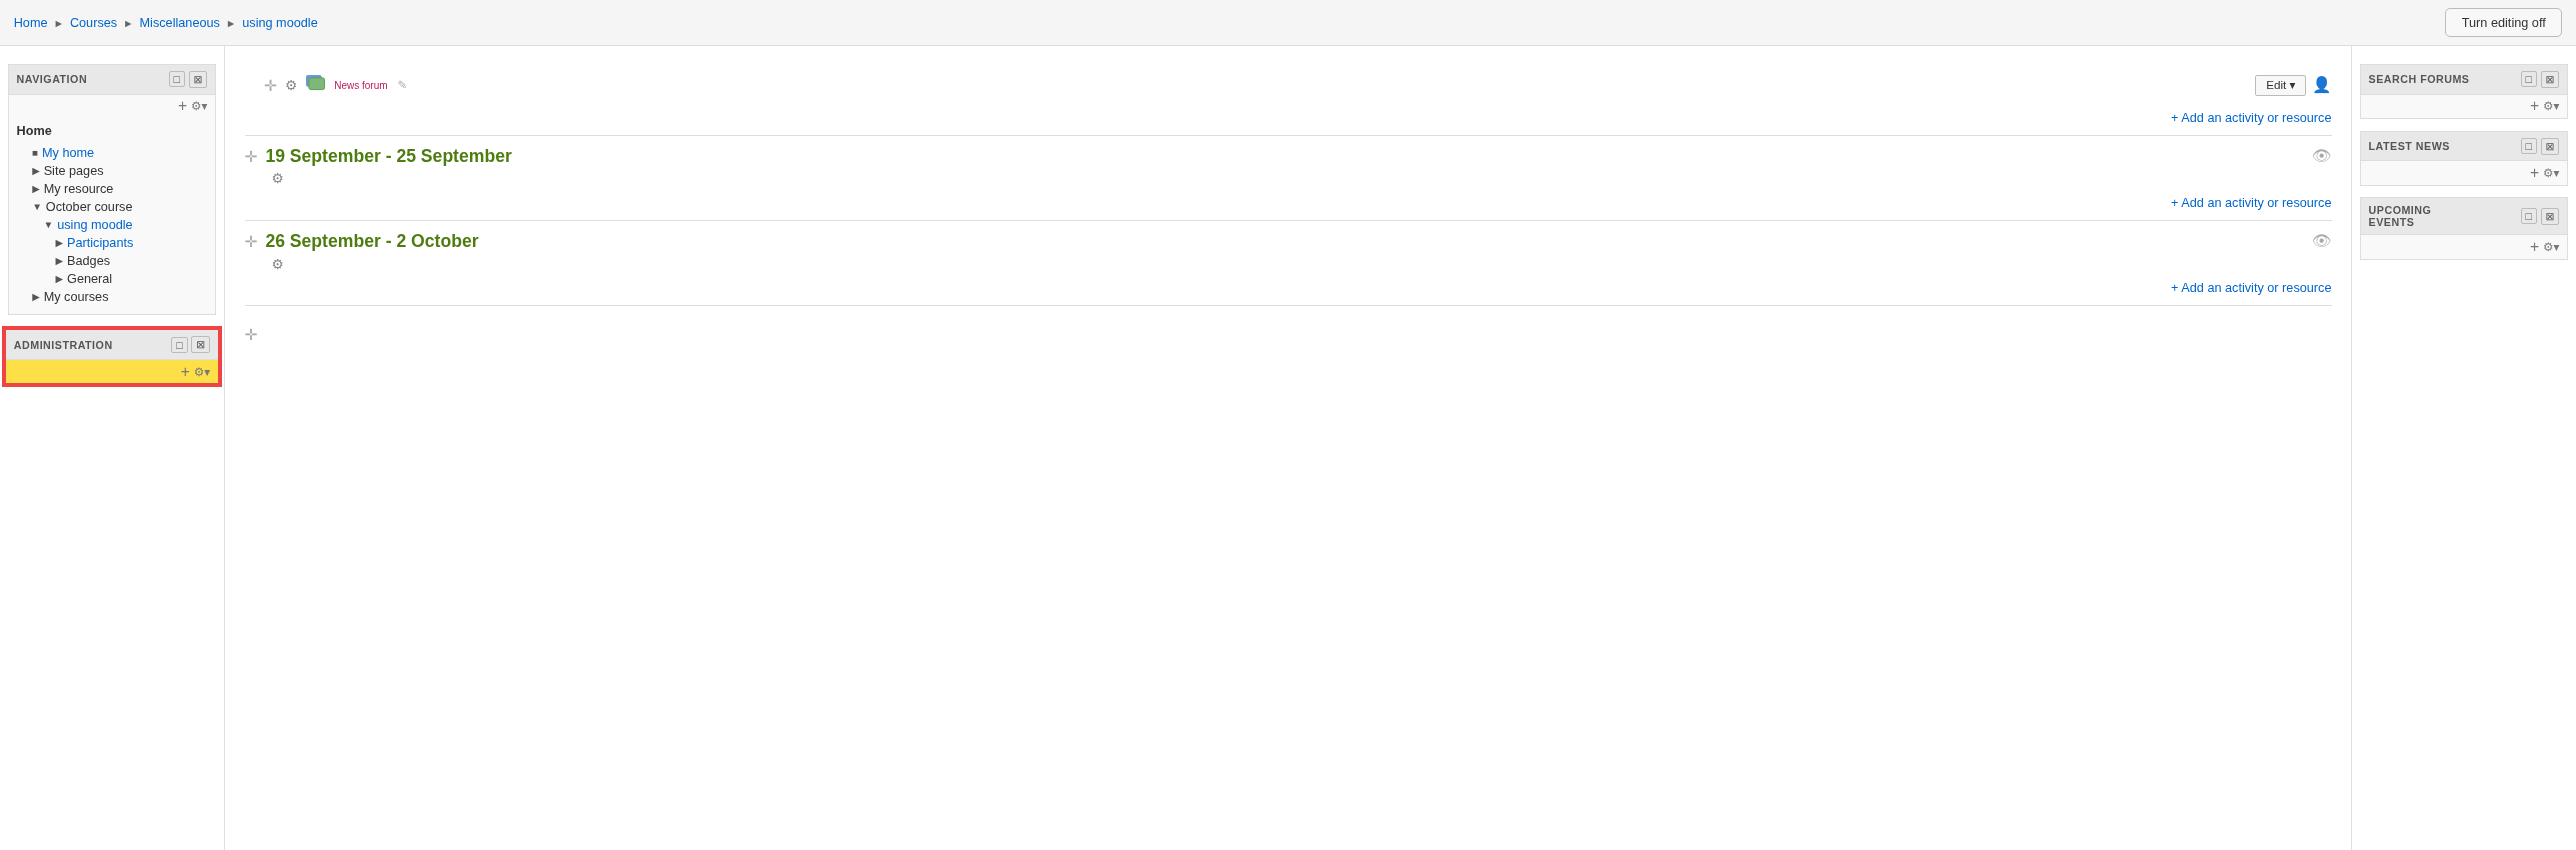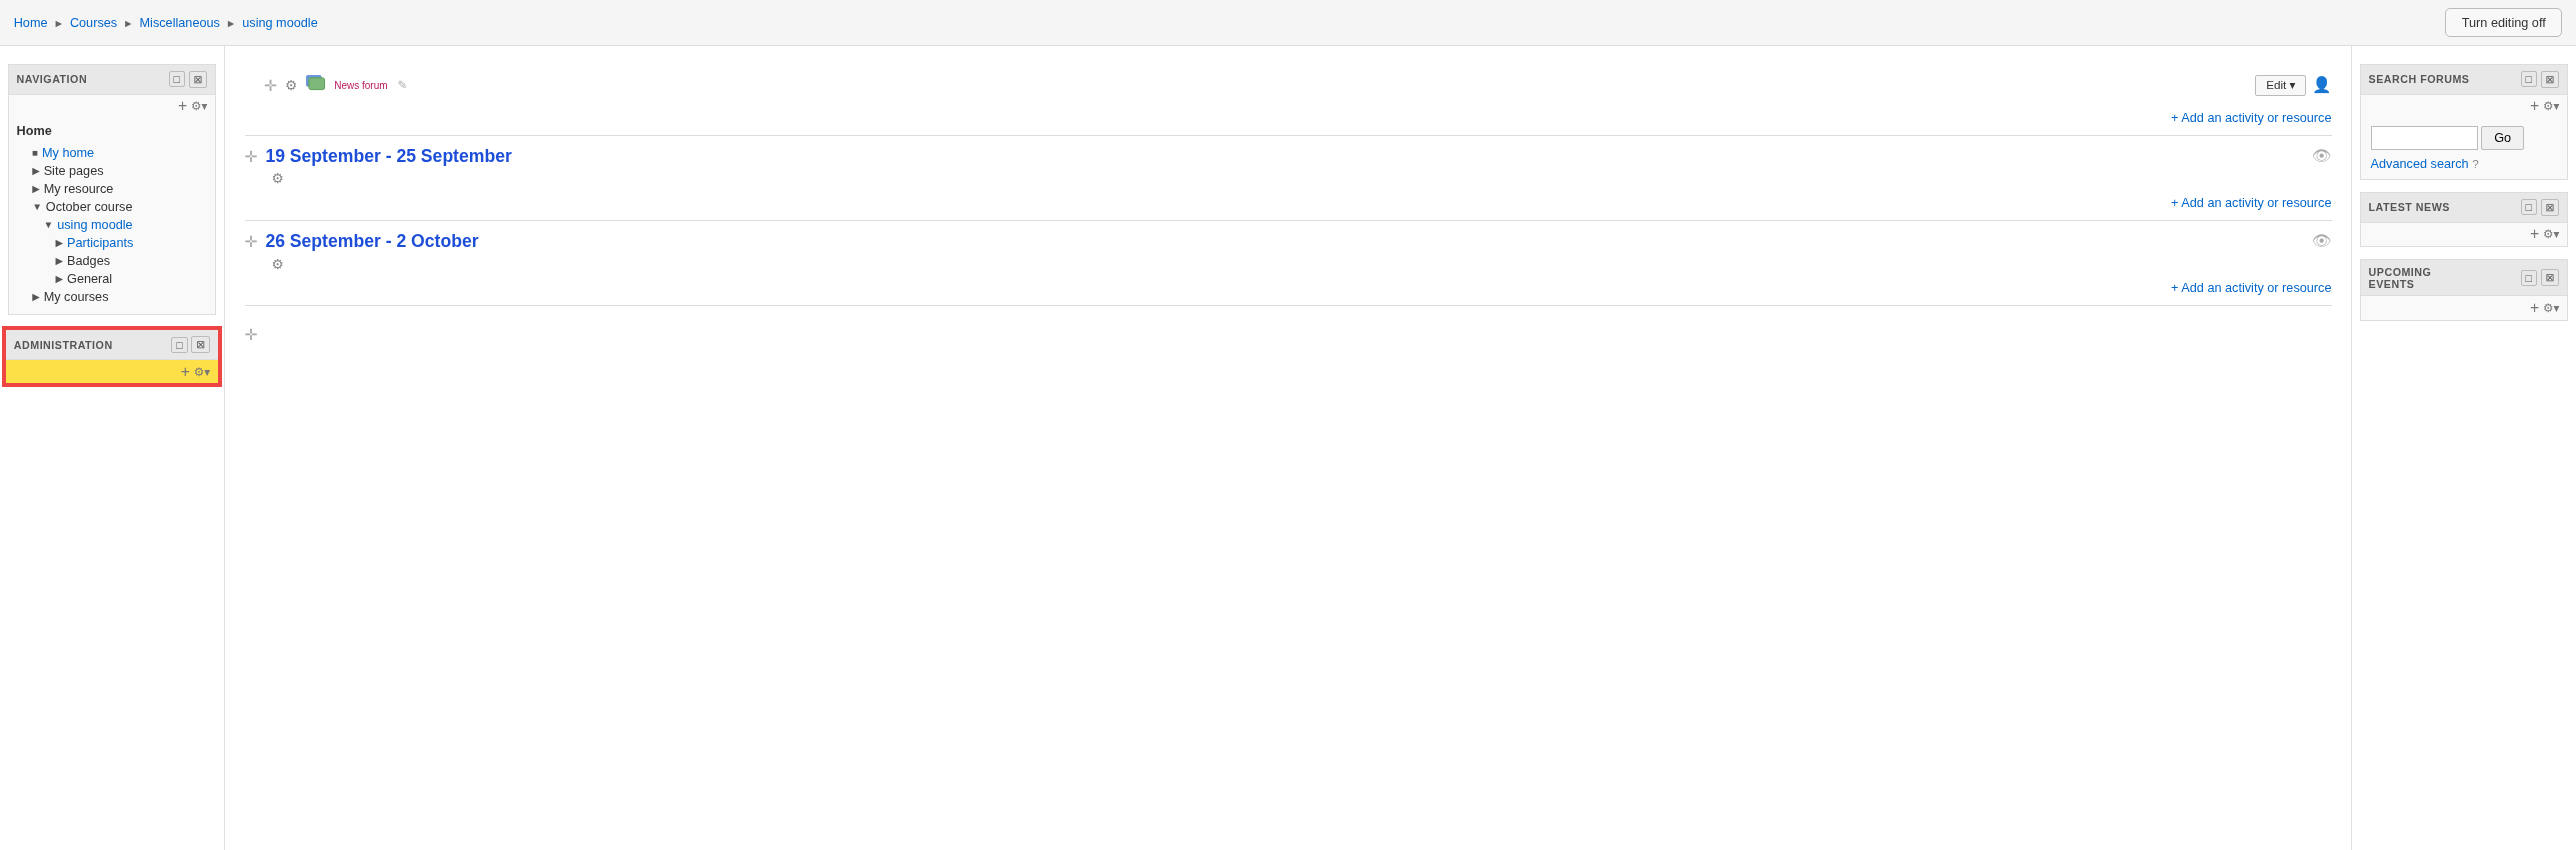--- a/index.html
+++ b/index.html
@@ -170,21 +170,21 @@
     .topic-gear {
       color: #888;
       font-size: 13.7px;
       cursor: pointer;
       background: none;
       border: none;
     }
     .topic-title {
       font-size: 17.6px;
       font-weight: bold;
-      color: #1d4ed8;
+      color: #4d7c0f;
     }
     .eye-icon {
       color: #aaa;
       font-size: 15.6px;
       margin-left: auto;
     }
 
     
     .forum-item-row {
       display: flex;
@@ -441,30 +441,20 @@
         <span class="panel-title">SEARCH FORUMS</span>
         <div class="panel-controls">
           <button class="panel-icon-btn">□</button>
           <button class="panel-icon-btn">⊠</button>
         </div>
       </div>
       <div class="nav-controls">
         <button class="nav-add-btn">+</button>
         <button class="nav-gear-btn">⚙▾</button>
       </div>
-      <div class="panel-body">
-        <div class="search-row">
-          <input type="text" class="search-input" placeholder="" style="">
-          <button class="go-btn">Go</button>
-        </div>
-        <div>
-          <a href="#" class="advanced-search-link">Advanced search</a>
-          <span class="help-icon">?</span>
-        </div>
-      </div>
     </div>
 
     <div class="panel">
       <div class="panel-header">
         <span class="panel-title">LATEST NEWS</span>
         <div class="panel-controls">
           <button class="panel-icon-btn">□</button>
           <button class="panel-icon-btn">⊠</button>
         </div>
       </div>

